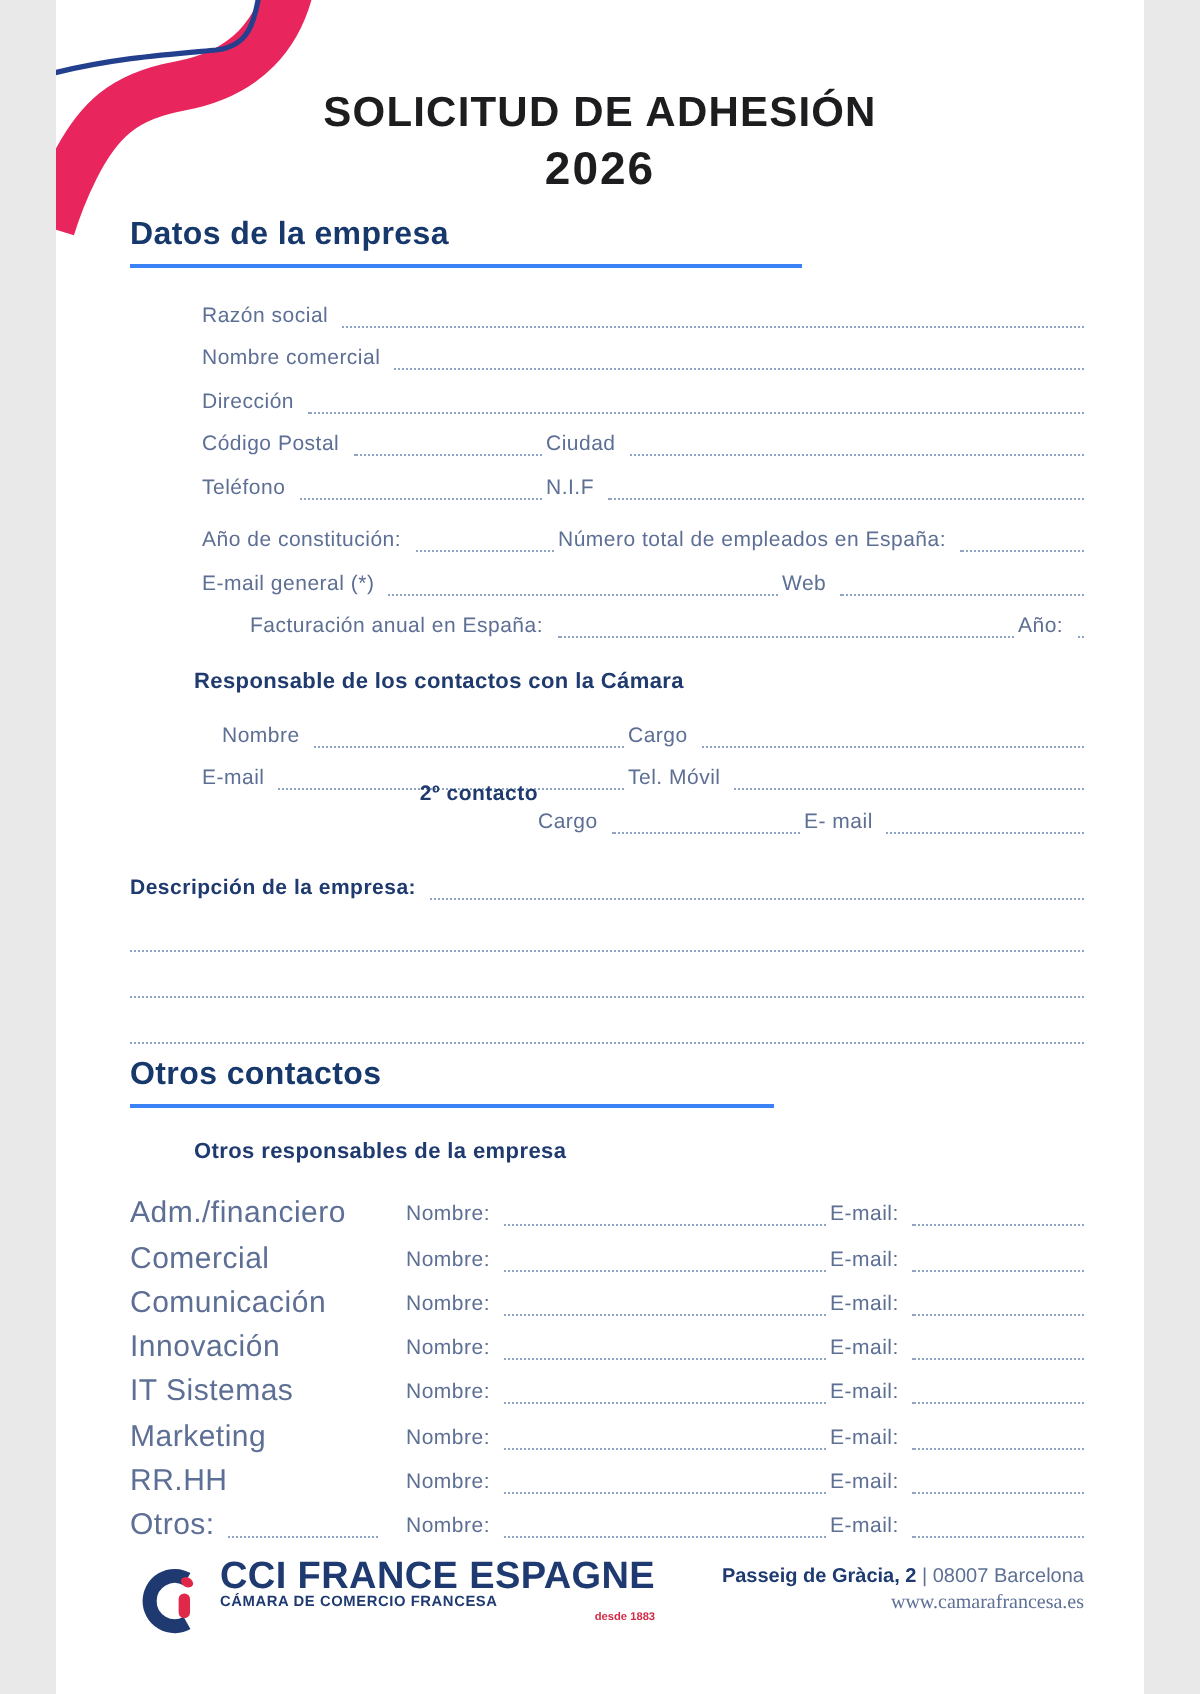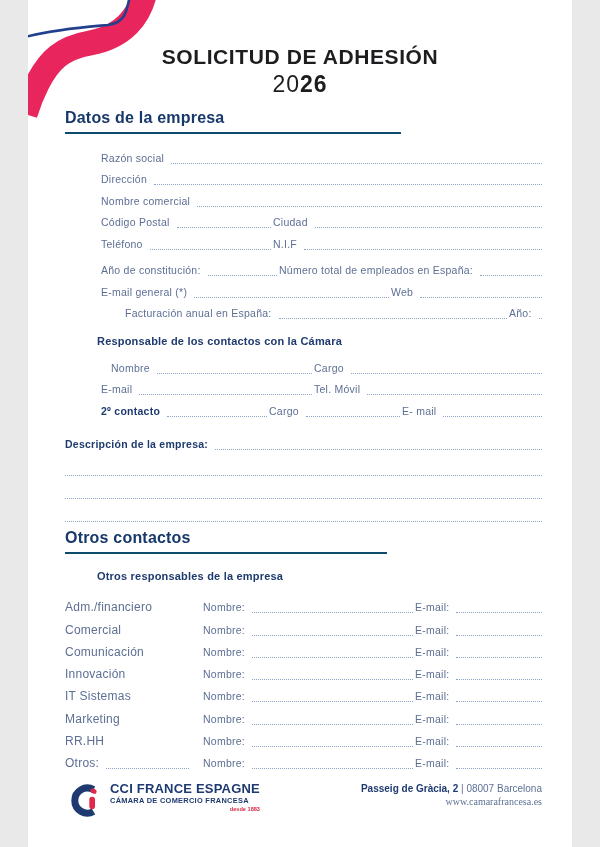--- a/index.html
+++ b/index.html
@@ -14,28 +14,28 @@
   }
   
   .ribbon { position:absolute; top:0; left:0; }
   
   .title-block { margin-top:44px; text-align:center; }
   .main-title {
     font-size:21px; font-weight:900; letter-spacing:.6px;
     color:#1d1d1f; line-height:25px;
   }
   .year-line { font-size:23px; letter-spacing:1px; color:#1d1d1f; line-height:27px; margin-top:2px; }
-  .year-regular { font-weight:400; }
+  .year-regular { font-weight:700; }
   .year-bold { font-weight:900; }
   
   .content { padding:0 30px 0 37px; }
   h2.section-heading {
     font-size:16px; font-weight:800; color:#17386b;
     letter-spacing:.2px; padding-bottom:5px;
-    border-bottom:2px solid #0c4a6e;
+    border-bottom:2px solid #3b82f6;
   }
   .heading-empresa { margin-top:11px; width:336px; }
   .heading-otros   { margin-top:6px; width:322px; }
   h3.sub-heading {
     font-size:11px; font-weight:700; color:#1e3a6e; letter-spacing:.2px;padding-left:32px;
   }
   
   .fields { margin-top:9px;margin-left:36px; }
   .frow { display:flex; align-items:flex-end; height:21.5px; }
   .seg  { display:flex; align-items:flex-end; flex:0 0 auto; }
@@ -48,31 +48,31 @@
     flex:1 1 auto; height:13px; margin:0 2px 1px 7px;
     border-bottom:1.6px dotted #8ea4c6;
   }
   .dots.end { margin-right:0; }
   
   .free-line { height:23px; display:flex; align-items:flex-end; }
   .free-line .dots { margin-left:0; }
   
   .contacts { margin-top:10px; }
   .crow { display:flex; align-items:flex-end; height:22.3px; }
-  .role { flex:0 0 138px; font-size:12px; color:#5d6f94; letter-spacing:.25px; line-height:14px; display:flex; align-items:flex-end;text-align:center; }
+  .role { flex:0 0 138px; font-size:15px; color:#5d6f94; letter-spacing:.25px; line-height:14px; display:flex; align-items:flex-end;text-align:center; }
   .role .dots { flex:1 1 auto; margin-right:14px; }
   .nombre-seg { flex:0 0 212px; display:flex; align-items:flex-end; }
   
   .footer {
     position:absolute; left:37px; right:30px; top:782px;
     display:flex; justify-content:space-between; align-items:flex-start;
   }
   .logo { display:flex; align-items:flex-start; }
   .logo-text { margin-left:7px; }
-  .logo-line1 { font-size:13px; font-weight:800; color:#1e3a70; letter-spacing:.2px; line-height:14px; }
+  .logo-line1 { font-size:19px; font-weight:800; color:#1e3a70; letter-spacing:.2px; line-height:14px; }
   .logo-line2 { font-size:7.4px; font-weight:700; color:#1e3a70; letter-spacing:.3px; line-height:9px; }
   .logo-line3 { font-size:5.6px; font-weight:700; color:#d42a47; text-align:right; line-height:8px; }
   .address { text-align:right; font-size:10px; line-height:13px; }
   .addr-bold { font-weight:700; color:#1e3a70; }
   .addr-rest { color:#5d7094; }
   .website { color:#5d7094;font-family:Liberation Serif, serif; }
 </style>
 </head>
 <body>
 
@@ -93,25 +93,25 @@
   <div class="content">
 
     <h2 class="section-heading heading-empresa">Datos de la empresa</h2>
 
     <div class="fields">
       <div class="frow">
         <span class="flabel">Razón social</span>
         <span class="dots end"></span>
       </div>
       <div class="frow">
+        <span class="flabel">Nombre comercial</span>
+        <span class="dots end"></span>
+      </div>
+      <div class="frow">
         <span class="flabel">Dirección</span>
-        <span class="dots end"></span>
-      </div>
-      <div class="frow">
-        <span class="flabel">Nombre comercial</span>
         <span class="dots end"></span>
       </div>
       <div class="frow">
         <span class="seg" style="width:172px;">
           <span class="flabel">Código Postal</span>
           <span class="dots"></span>
         </span>
         <span class="flabel">Ciudad</span>
         <span class="dots end"></span>
       </div>
@@ -162,21 +162,21 @@
       </div>
       <div class="frow">
         <span class="seg" style="width:213px;">
           <span class="flabel">E-mail</span>
           <span class="dots"></span>
         </span>
         <span class="flabel">Tel. Móvil</span>
         <span class="dots end"></span>
       </div>
       <div class="frow">
-        <span class="seg" style="width:168px;">
+        <span class="seg" style="width:168px;flex-direction:column;">
           <span class="flabel bold-navy">2º contacto</span>
           <span class="dots"></span>
         </span>
         <span class="seg" style="width:133px;">
           <span class="flabel">Cargo</span>
           <span class="dots"></span>
         </span>
         <span class="flabel">E- mail</span>
         <span class="dots end"></span>
       </div>

